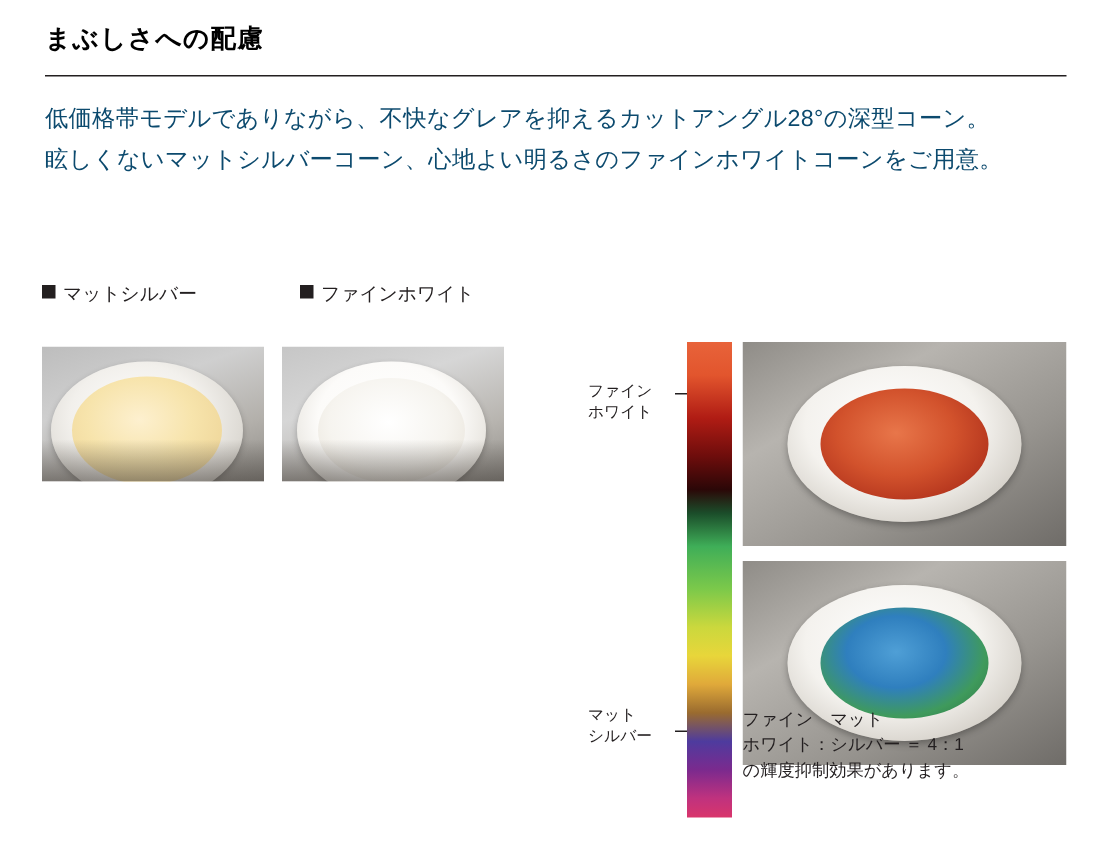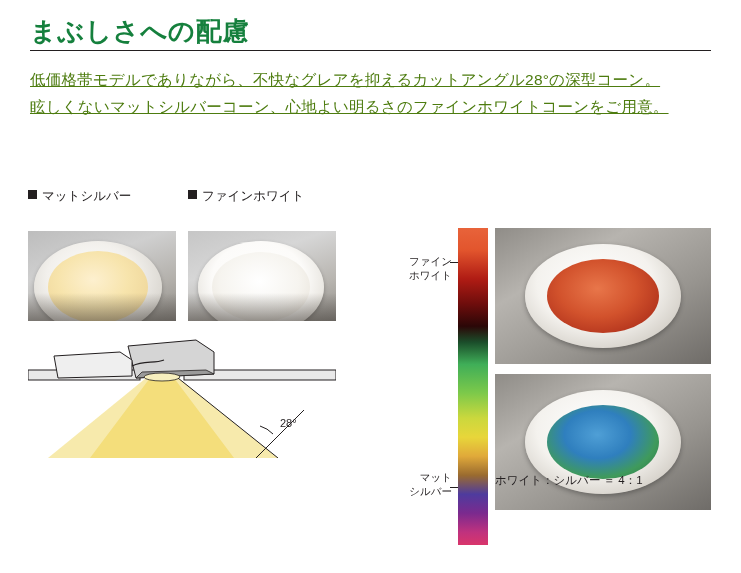--- a/index.html
+++ b/index.html
@@ -20,66 +20,65 @@
     left: 0; top: 0;
     width: 741px;
     height: 573px;
   }
 
   
   .title {
     position: absolute;
     left: 30px;
     top: 14px;
-    font-size: 26px;
+    font-size: 17px;
     font-weight: bold;
     letter-spacing: 1px;
-    color: #15803d;
+    color: #000000;
   }
   .title-rule {
     position: absolute;
     left: 30px;
     top: 50px;
     width: 681px;
     height: 1px;
     background: #231f20;
   }
 
   
   .lead {
     position: absolute;
     left: 30px;
     top: 66px;
     width: 690px;
     font-size: 15.5px;
     line-height: 27px;
     letter-spacing: 0.2px;
-    color: #4d7c0f;
-    text-decoration: underline;
+    color: #0c4a6e;
   }
   .lead div { white-space: nowrap; }
 
   
   .cap {
     position: absolute;
     font-size: 12.5px;
     line-height: 17px;
     color: #231f20;
     text-align: right;
   }
   .cap .sq {
     display: inline-block;
     width: 9px;
     height: 9px;
     background: #231f20;
     margin-right: 5px;
     vertical-align: 1px;
   }
   .cap-silver { left: 28px; top: 188px; }
-  .cap-white  { left: 188px; top: 188px; }
+  .cap-white  { left: 200px; top: 188px; }
   .cap-line2 { margin-left: 2px; display:block; }
 
   
   .photo {
     position: absolute;
     width: 148px;
     height: 90px;
     overflow: hidden;
   }
   .photo-silver { left: 28px; top: 231px; }
@@ -163,21 +162,21 @@
       #4e3b9e 84%,
       #7b2a8e 90%,
       #c0327e 96%,
       #d9356b 100%);
   }
   .cb-label {
     position: absolute;
     font-size: 10.5px;
     line-height: 14px;
     color: #231f20;
-    text-align: right;
+    text-align: left;
     width: 60px;
   }
   .cb-label-top { left: 392px; top: 254px; }
   .cb-label-bottom { left: 392px; top: 470px; }
   .cb-tick {
     position: absolute;
     background: #231f20;
     height: 1px;
     width: 8px;
   }
@@ -255,44 +254,20 @@
     <div class="ph-shadow"></div>
   </div>
 
   <div class="photo photo-white">
     <div class="ph-bg ph-white-bg"></div>
     <div class="ring ring-white-outer"></div>
     <div class="ring ring-white-inner"></div>
     <div class="ph-shadow"></div>
   </div>
 
-  <div class="drawing">
-    <svg width="308" height="128" viewBox="0 0 308 128">
-
-      <polygon points="118,48 150,48 250,128 20,128" fill="#f7e9a8" opacity="0.95"></polygon>
-      <polygon points="122,48 146,48 206,128 62,128" fill="#f3dc72" opacity="0.85"></polygon>
-
-      <rect x="0" y="40" width="112" height="10" fill="#e9e9e9" stroke="#231f20" stroke-width="1"></rect>
-      <rect x="156" y="40" width="152" height="10" fill="#e9e9e9" stroke="#231f20" stroke-width="1"></rect>
-
-      <path d="M100 16 L168 10 L186 22 L186 44 L108 48 Z" fill="#d5d5d5" stroke="#231f20" stroke-width="1"></path>
-      <path d="M108 48 L186 44 L178 40 L114 42 Z" fill="#9a9a9a" stroke="#231f20" stroke-width="0.8"></path>
-
-      <path d="M26 26 L92 22 L104 30 L104 46 L30 48 Z" fill="#efefef" stroke="#231f20" stroke-width="1"></path>
-
-      <path d="M104 36 C 116 30, 126 34, 136 30" fill="none" stroke="#231f20" stroke-width="1.2"></path>
-
-      <ellipse cx="134" cy="47" rx="18" ry="4" fill="#f7efbe" stroke="#231f20" stroke-width="0.8"></ellipse>
-
-      <line x1="150" y1="48" x2="250" y2="128" stroke="#231f20" stroke-width="1"></line>
-      <line x1="228" y1="128" x2="276" y2="80" stroke="#231f20" stroke-width="1"></line>
-      <path d="M245 104 A 30 30 0 0 0 232 96" fill="none" stroke="#231f20" stroke-width="1"></path>
-      <text x="252" y="97" font-family="Liberation Sans, sans-serif" font-size="11" fill="#231f20">28°</text>
-    </svg>
-  </div>
 
   <div class="colorbar"></div>
   <div class="cb-label cb-label-top">
     <div>ファイン</div>
     <div>ホワイト</div>
   </div>
   <div class="cb-tick" style="left:450px; top:262px;"></div>
   <div class="cb-label cb-label-bottom">
     <div>マット</div>
     <div>シルバー</div>
@@ -306,16 +281,18 @@
     </div>
   </div>
   <div class="sample sample-bottom">
     <div class="sample-bg"></div>
     <div class="sample-ring">
       <div class="sample-core core-cool"></div>
     </div>
   </div>
 
   <div class="note">
+    <div>ファイン　マット</div>
     <div>ホワイト：シルバー ＝ 4：1</div>
+    <div>の輝度抑制効果があります。</div>
   </div>
 
 </div>
 
 </body></html>

